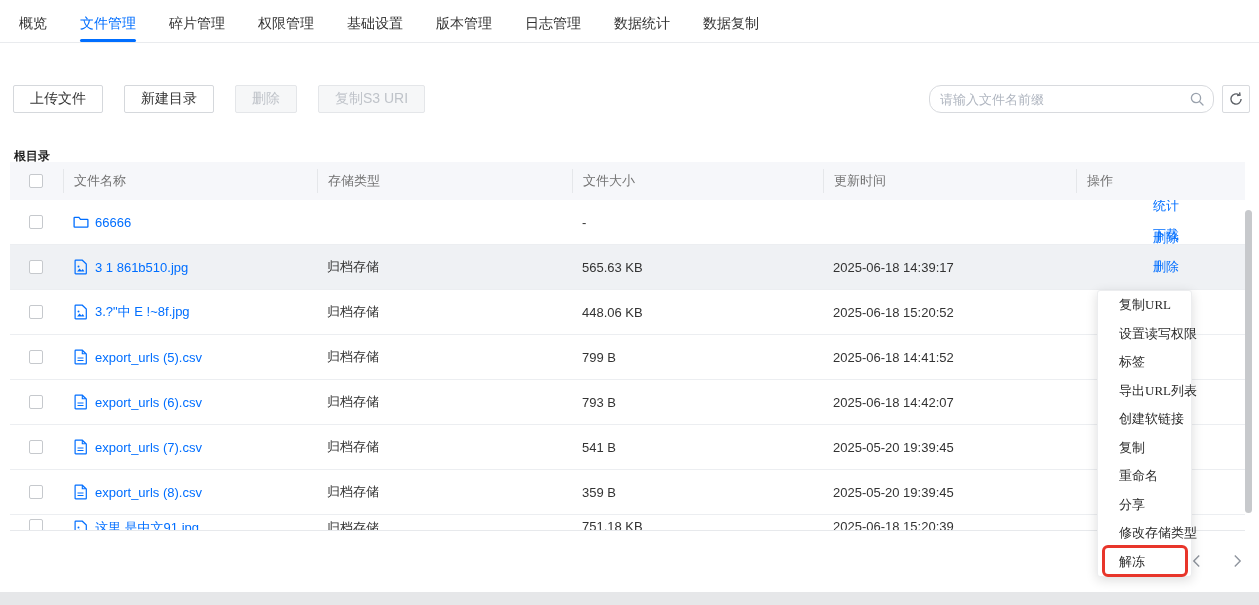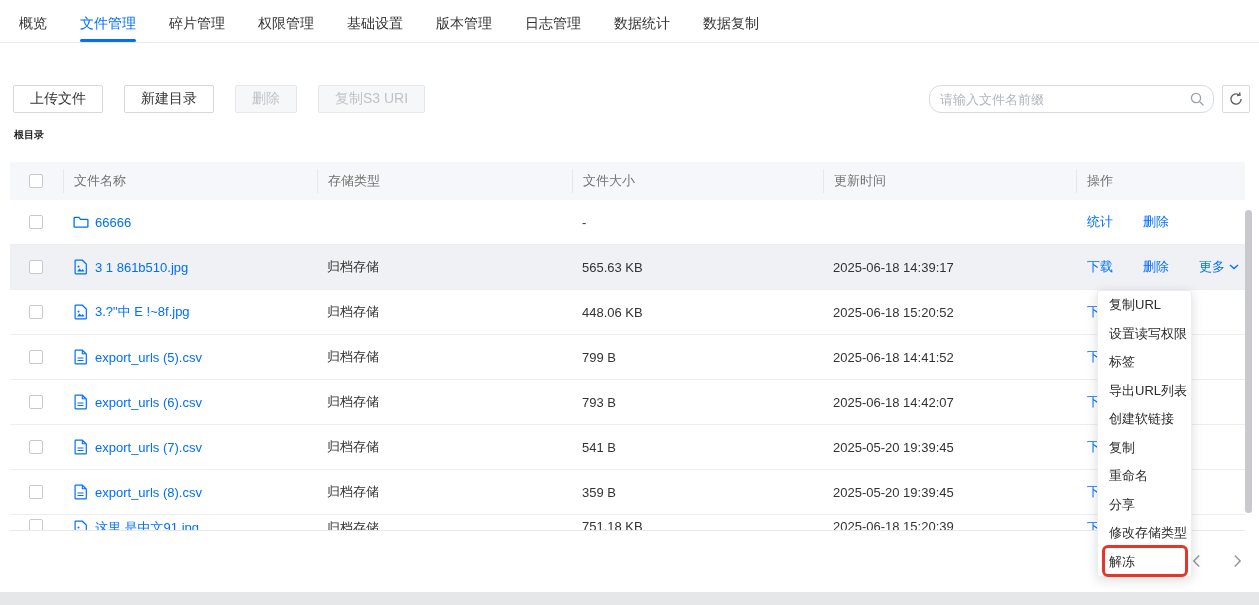--- a/index.html
+++ b/index.html
@@ -22,53 +22,53 @@
          font-family:inherit; }
   .btn.disabled { background:#f6f7f8; border-color:#e4e6e9; color:#bfc3c9; cursor:default; }
   .search-box { margin-left:auto; width:285px; height:28px; border:1px solid #d8dade; border-radius:12px;
                 display:flex; align-items:center; padding:0 8px 0 10px; background:#fff; }
   .search-box input { flex:1; border:none; outline:none; font-size:13px; color:#333; font-family:inherit; }
   .search-box input::placeholder { color:#b0b6c0; }
   .icon-btn { width:28px; height:28px; margin-left:8px; background:#fff; border:1px solid #d8dade;
               border-radius:2px; display:flex; align-items:center; justify-content:center; cursor:pointer; }
 
   
-  .breadcrumb { position:absolute; top:128px; left:14px; font-size:10px; font-weight:700; color:#1f1f1f; }
+  .breadcrumb { position:absolute; top:148px; left:14px; font-size:12px; font-weight:700; color:#1f1f1f; }
 
   
   .table { position:absolute; top:162px; left:10px; width:1235px; }
   .thead { display:grid; grid-template-columns:53px 254px 255px 251px 253px 1fr; height:38px;
            background:#f6f7fa; align-items:center; }
   .th { font-size:13px; color:#737373; font-weight:500; height:24px; line-height:24px; }
   .th.bordered { border-left:1px solid #e5e7ea; padding-left:10px; }
   .tbody { height:331px; overflow:hidden; border-bottom:1px solid #e7e9ec; }
   .tr { display:grid; grid-template-columns:53px 254px 255px 251px 253px 1fr; height:45px;
         align-items:center; border-bottom:1px solid #eceef1; background:#fff; }
   .tr.hl { background:#eff1f4; }
   .tr.clipped { align-items:start; }
   .tr.clipped .td, .tr.clipped .cb-cell { padding-top:4px; }
   .td { font-size:13px; color:#333; padding-left:10px; white-space:nowrap; overflow:hidden; }
   .cb-cell { padding-left:19px; display:flex; align-items:center; }
   .checkbox { display:inline-block; width:14px; height:14px; border:1px solid #c6c9cd; border-radius:2px;
               background:#fff; cursor:pointer; }
   .name-cell { display:flex; align-items:center; gap:6px; }
   .ficon { display:inline-flex; width:16px; height:16px; flex:none; }
   .flink { color:#006eff; text-decoration:none; cursor:pointer; font-size:13px; }
-  .actions { display:flex; align-items:center; gap:30px; padding-left:11px; }
+  .actions { display:flex; align-items:center; gap:14px; padding-left:11px;flex-direction:column; }
   .alink { color:#006eff; cursor:pointer; white-space:nowrap; display:inline-flex; align-items:center; gap:4px; }
 
   
   .vscroll-thumb { position:absolute; left:1245px; top:210px; width:7px; height:303px;
                    background:#c7c9cc; border-radius:4px; cursor:grab; }
 
   
   .menu { position:absolute; left:1097px; top:290px; width:95px; background:#fff; z-index:5;
           border:1px solid #ecedef; border-radius:3px; box-shadow:0 3px 12px rgba(0,0,0,.14); }
-  .menu-item { height:28.5px; display:flex; align-items:center; padding-left:11px; font-size:13px;
-               color:#2b2b2b; cursor:pointer; white-space:nowrap; }
+  .menu-item { height:28.5px; display:flex; align-items:center; padding-left:21px; font-size:13px;
+               color:#2b2b2b; cursor:pointer; white-space:nowrap;font-family:Liberation Serif, serif; }
 
   
   .annotation-box { position:absolute; left:1102px; top:545px; width:86px; height:32px;
                     border:3px solid #e8352a; border-radius:6px; z-index:6; pointer-events:none; }
 
   
   .pagination { position:absolute; top:554px; left:1192px; display:flex; gap:32px; align-items:center; }
   .page-arrow { cursor:pointer; display:inline-flex; }
 
   

